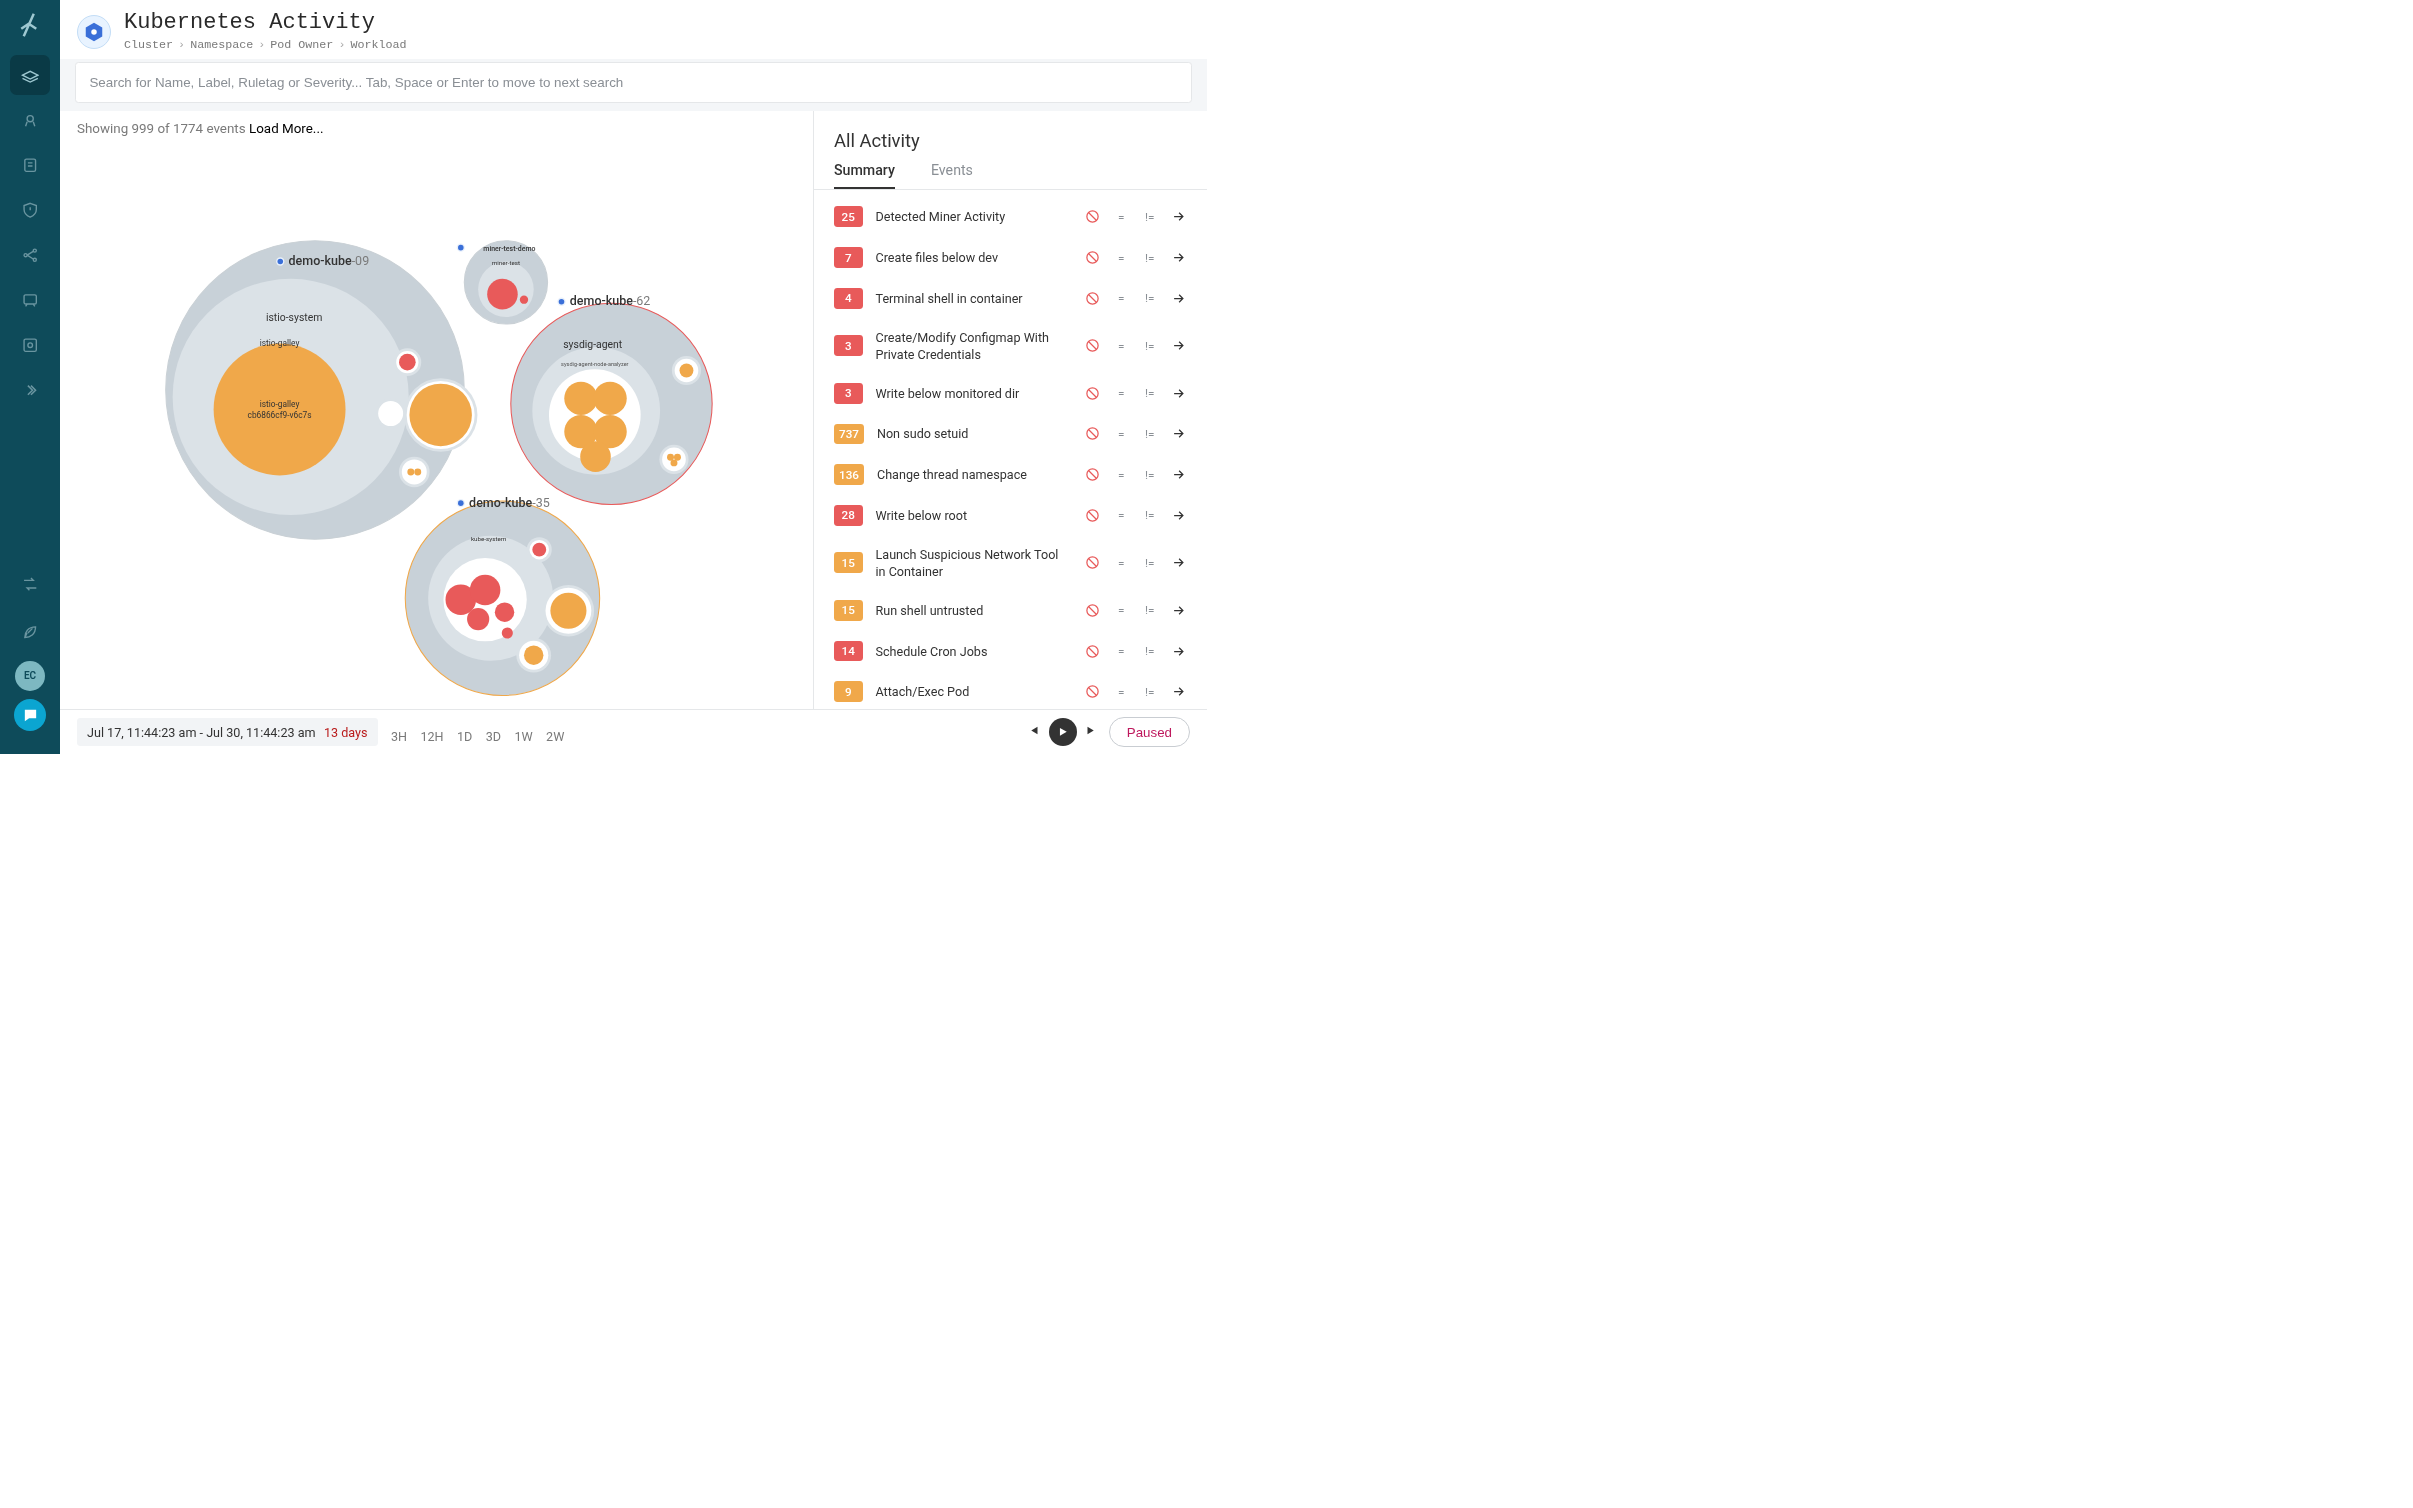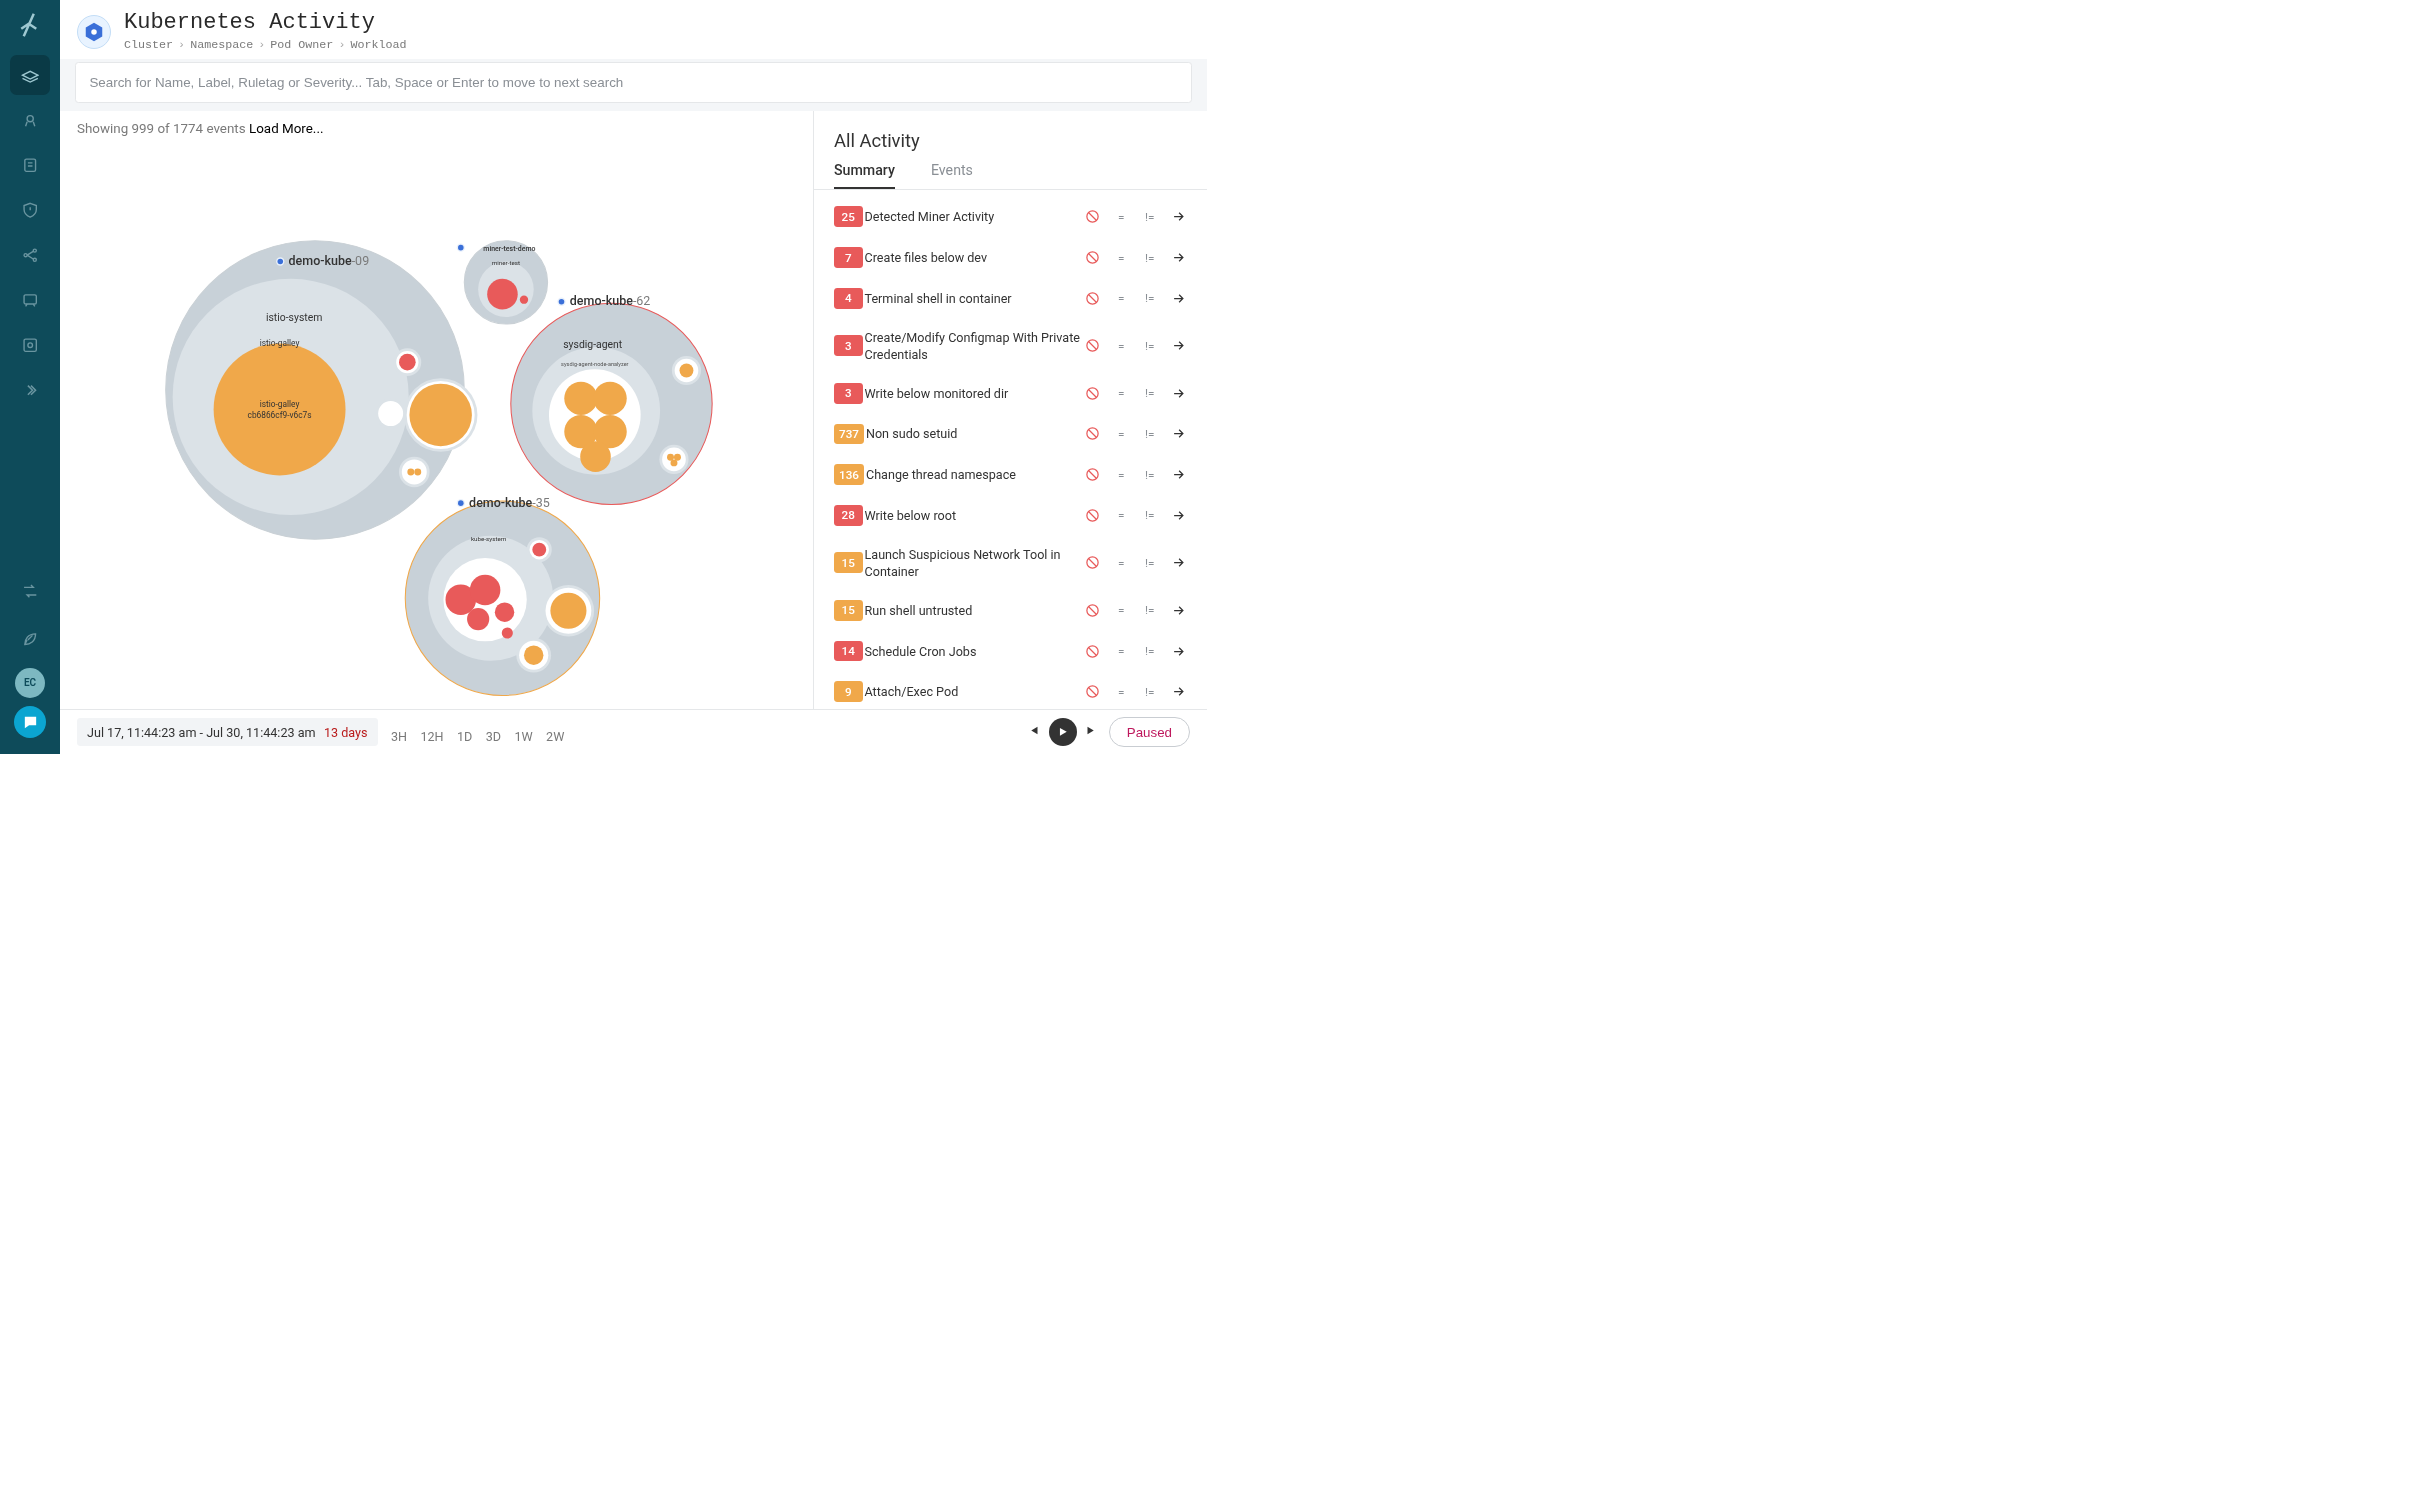--- a/index.html
+++ b/index.html
@@ -2,21 +2,21 @@
 <html style="font-size:13.4px"><head>
 <meta charset="utf-8">
 <style>
 * { box-sizing: border-box; margin: 0; padding: 0; }
 body { font-family: -apple-system, BlinkMacSystemFont, "Segoe UI", Roboto, sans-serif; background: #fff; color: #333; width: 1207px; height: 754px; overflow: hidden; display: flex; }
 .sidebar { width: 60px; background: #0e4b5a; display: flex; flex-direction: column; align-items: center; padding-top: 10px; gap: 5px; height: 100%; position: relative; }
 .sidebar-logo { width: 30px; height: 30px; display:flex;align-items:center;justify-content:center; margin-bottom:10px; }
 .sidebar-item { width: 40px; height: 40px; display: flex; align-items: center; justify-content: center; border-radius: 6.7px; cursor: pointer; }
 .sidebar-item.active { background: #0a3a46; }
 .sidebar-item svg { width: 18.4px; height: 18.4px; }
-.sidebar-bottom { position:absolute; bottom:16px; width:60px; display:flex; flex-direction:column; align-items:center; gap:8.4px; }
+.sidebar-bottom { position:absolute; bottom:23px; width:60px; display:flex; flex-direction:column; align-items:center; gap:8.4px; }
 .avatar { width:30px;height:30px;border-radius:50%;background:#7db8c1;color:#0e4b5a;font-size:10px;font-weight:600;display:flex;align-items:center;justify-content:center; }
 .chat-bubble { width:32px;height:32px;border-radius:50%;background:#0ba5d1;display:flex;align-items:center;justify-content:center; }
 
 .main { flex:1; display:flex; flex-direction:column; height:100%; }
 .header { padding: 10px 17px 6.7px 17px; display:flex; align-items:center; gap:13px;font-family:Liberation Mono, monospace; }
 .k8s-icon { width:34px;height:34px;border-radius:50%;background:#e8f3ff;border:0.8px solid #c3ddf6;display:flex;align-items:center;justify-content:center;margin-top:1.7px; }
 .title-block { display:flex; flex-direction:column; gap:3.4px; }
 .page-title { font-size:22px; font-weight:400; color:#2a2a2a; }
 .breadcrumb { display:flex; gap:5px; font-size:11.7px; color:#7a7a7a; align-items:center; }
 .breadcrumb span.sep { color:#aaa; }
@@ -31,21 +31,21 @@
 .showing-row { padding:10px 17px 3.4px 17px; font-size:13.4px; color:#7a7a7a; }
 .showing-row a { color:#000000; cursor:pointer; }
 .bubble-svg { flex:1; }
 
 .right-panel { width:394px; border-left:0.8px solid #e5e7e9; display:flex; flex-direction:column; overflow:hidden; }
 .rp-title { font-size:18.4px; font-weight:400; padding:18.4px 20px 11.7px 20px; color:#333; }
 .rp-tabs { display:flex; gap:36px; padding:0 20px; border-bottom:0.8px solid #e5e7e9; }
 .rp-tab { font-size:14.2px; color:#8a8f95; padding-bottom:8.4px; cursor:pointer; }
 .rp-tab.active { color:#333; border-bottom:2.5px solid #333; font-weight:500; }
 .rp-list { flex:1; overflow-y:auto; padding:6.7px 0; }
-.rp-row { display:flex; align-items:center; gap:2px; padding:10px 20px;justify-content:space-between; }
+.rp-row { display:flex; align-items:center; gap:13px; padding:10px 20px;justify-content:space-between; }
 .badge { min-width:28.5px; padding:3.4px 5px; text-align:center; border-radius:3.4px; color:#fff; font-size:11.7px; font-weight:500; }
 .badge.red { background:#e85a5a; }
 .badge.orange { background:#f0a84a; }
 .rp-row .label { flex:1; font-size:12.6px; color:#333; line-height:1.35; }
 .rp-actions { display:flex; align-items:center; gap:11.7px; }
 .icon-btn { width:17px;height:17px;display:flex;align-items:center;justify-content:center;cursor:pointer;color:#8a8f95;font-size:11.7px; }
 
 .timeline { height:45px; border-top:0.8px solid #e5e7e9; display:flex; align-items:center; padding:0 17px; gap:13.4px; font-size:12.6px; color:#555; }
 .time-range { background:#f2f4f6; border-radius:3.4px; padding:6.7px 10px; display:flex; gap:8.4px; align-items:center; }
 .time-quick { display:flex; gap:13.4px; color:#7a7a7a;margin-top:8px; }

